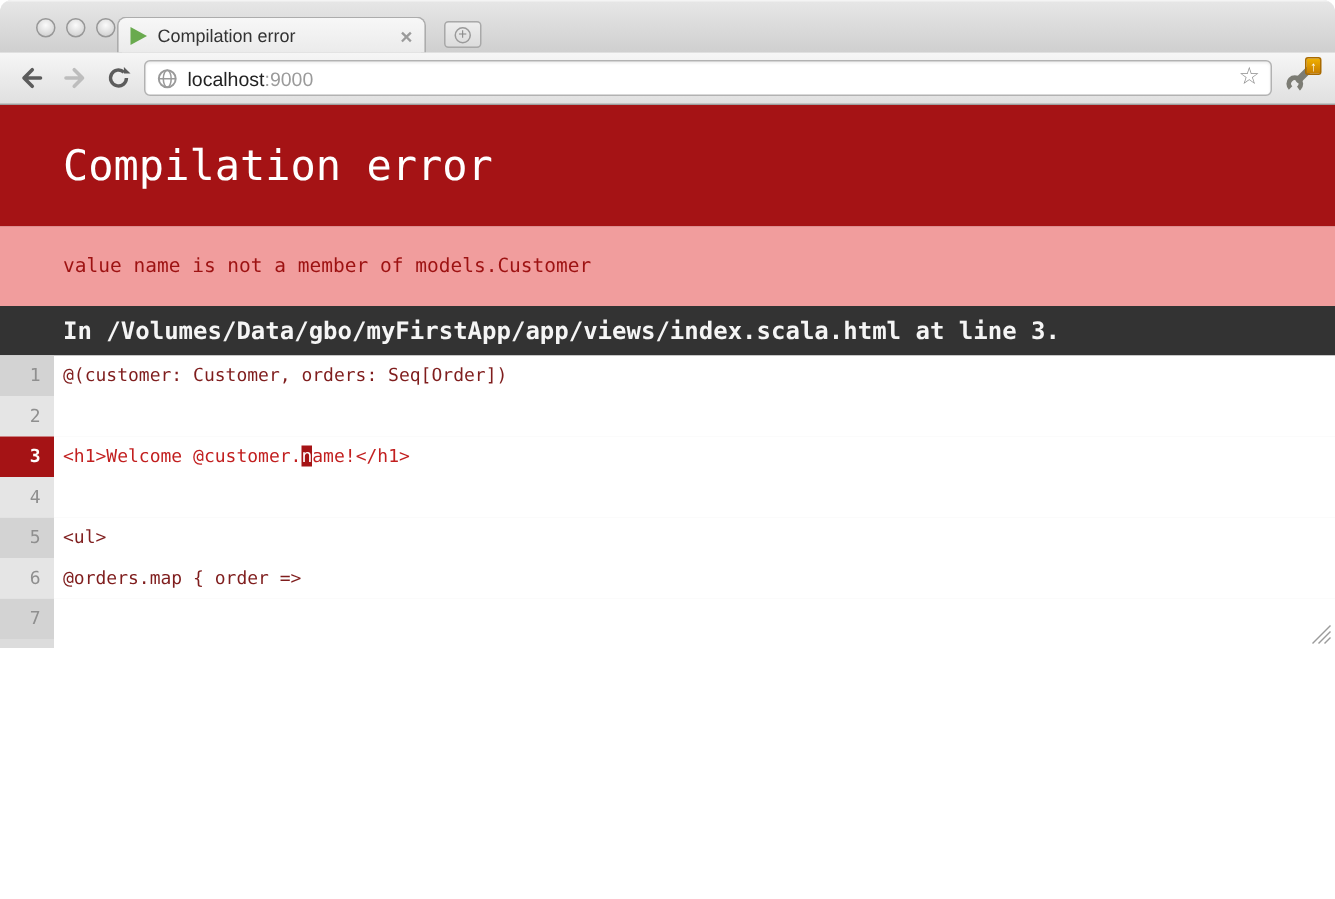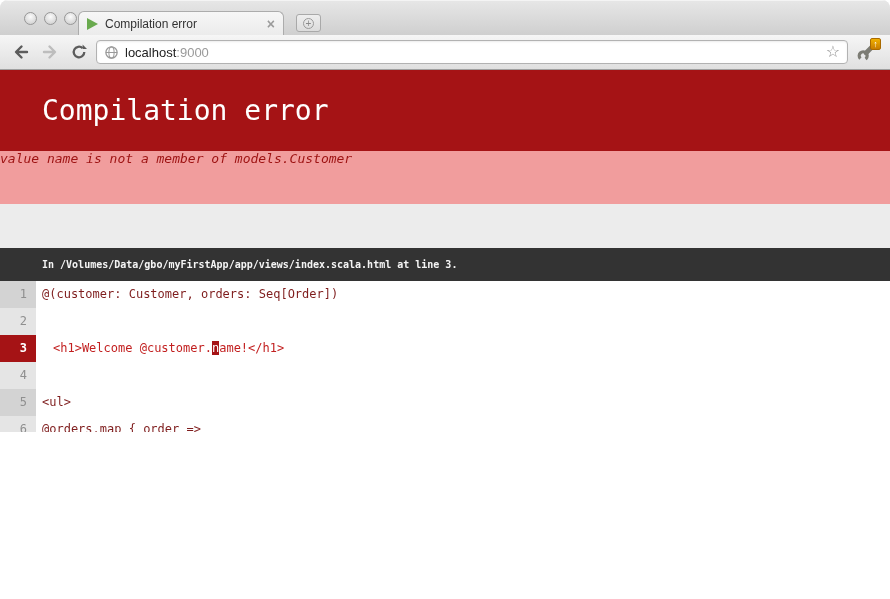--- a/index.html
+++ b/index.html
@@ -48,33 +48,33 @@
   .badge{position:absolute;top:-1px;right:0;width:11px;height:12px;border-radius:2px;
          background:linear-gradient(var(--badge-orange),#c87d00);border:1px solid #a96a00;
          color:#fff;font-size:9px;font-weight:bold;line-height:11px;text-align:center;}
 
   
   .mono{font-family:"DejaVu Sans Mono",monospace;}
   .err-header{height:81px;flex:none;background:var(--error-red);color:#fff;
               display:flex;align-items:center;padding-left:42px;}
   .err-header h1{margin:0;font-size:28px;font-weight:normal;letter-spacing:0;}
   .err-msg{height:53px;flex:none;background:var(--error-pink);color:var(--error-message-red);
-           display:flex;font-size:13px;font-style:italic;}
+           display:flex;align-items:center;padding-left:42px;font-size:13px;}
   .err-loc{height:33px;flex:none;background:var(--location-bar-bg);color:#f5f5f5;
-           display:flex;align-items:center;padding-left:42px;font-size:10px;font-weight:bold;margin-top:44px;}
+           display:flex;align-items:center;padding-left:42px;font-size:16px;font-weight:bold;}
 
   .source{flex:none;}
   .code-row{display:flex;height:27px;line-height:27px;background:#fff;}
   .gutter{width:36px;flex:none;text-align:right;padding-right:9px;
           font-size:12px;color:#8f8f8f;}
   .g-dark .gutter{background:#d3d3d3;}
   .g-light .gutter{background:#e5e5e5;}
   .code{padding-left:6px;font-size:12px;color:#7f1d1d;white-space:pre;}
   .code-row.error .gutter{background:var(--error-red);color:#fff;font-weight:bold;}
-  .code-row.error .code{color:var(--error-text-red);margin-left:11px;}
+  .code-row.error .code{color:var(--error-text-red);}
   .hl{background:var(--error-red);color:#fff;}
   .stub{height:8px;background:#fff;display:flex;}
   .stub .gutter-stub{width:36px;background:#dcdcdc;}
 
   .page-bg{flex:1;background:#ececec;position:relative;}
   .grip{position:absolute;right:2px;bottom:2px;}
 </style>
 </head>
 <body>
 

